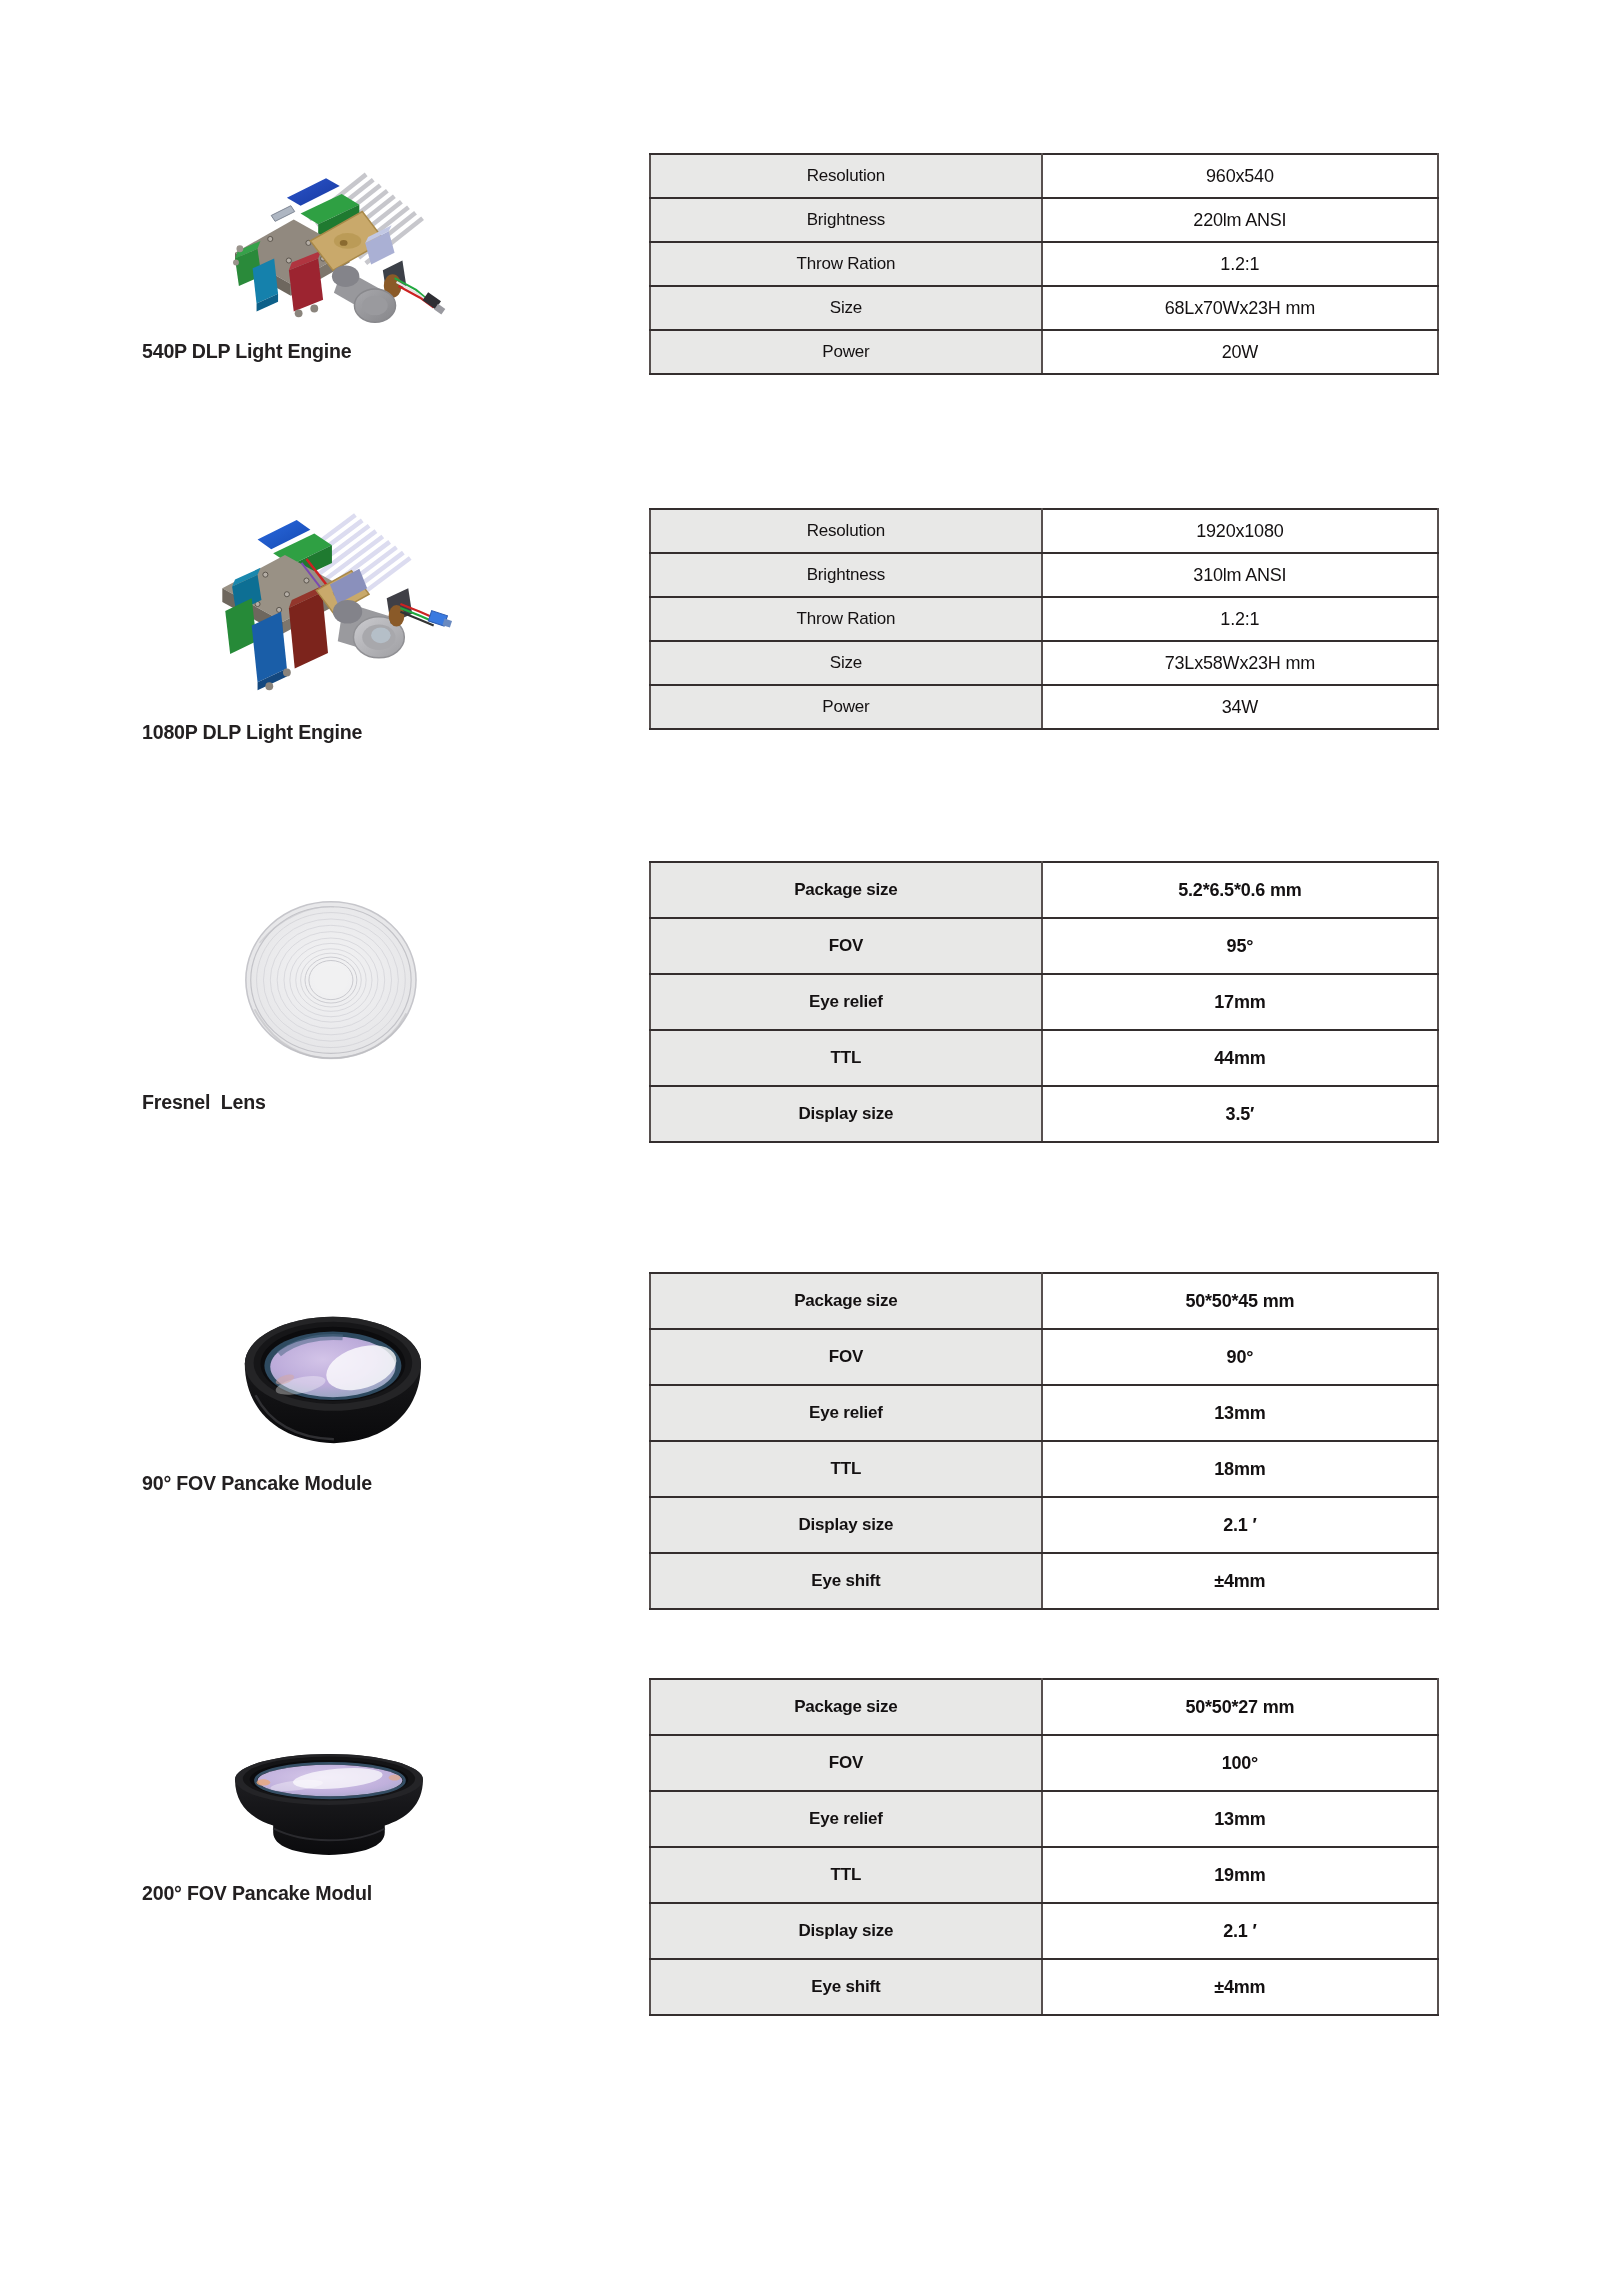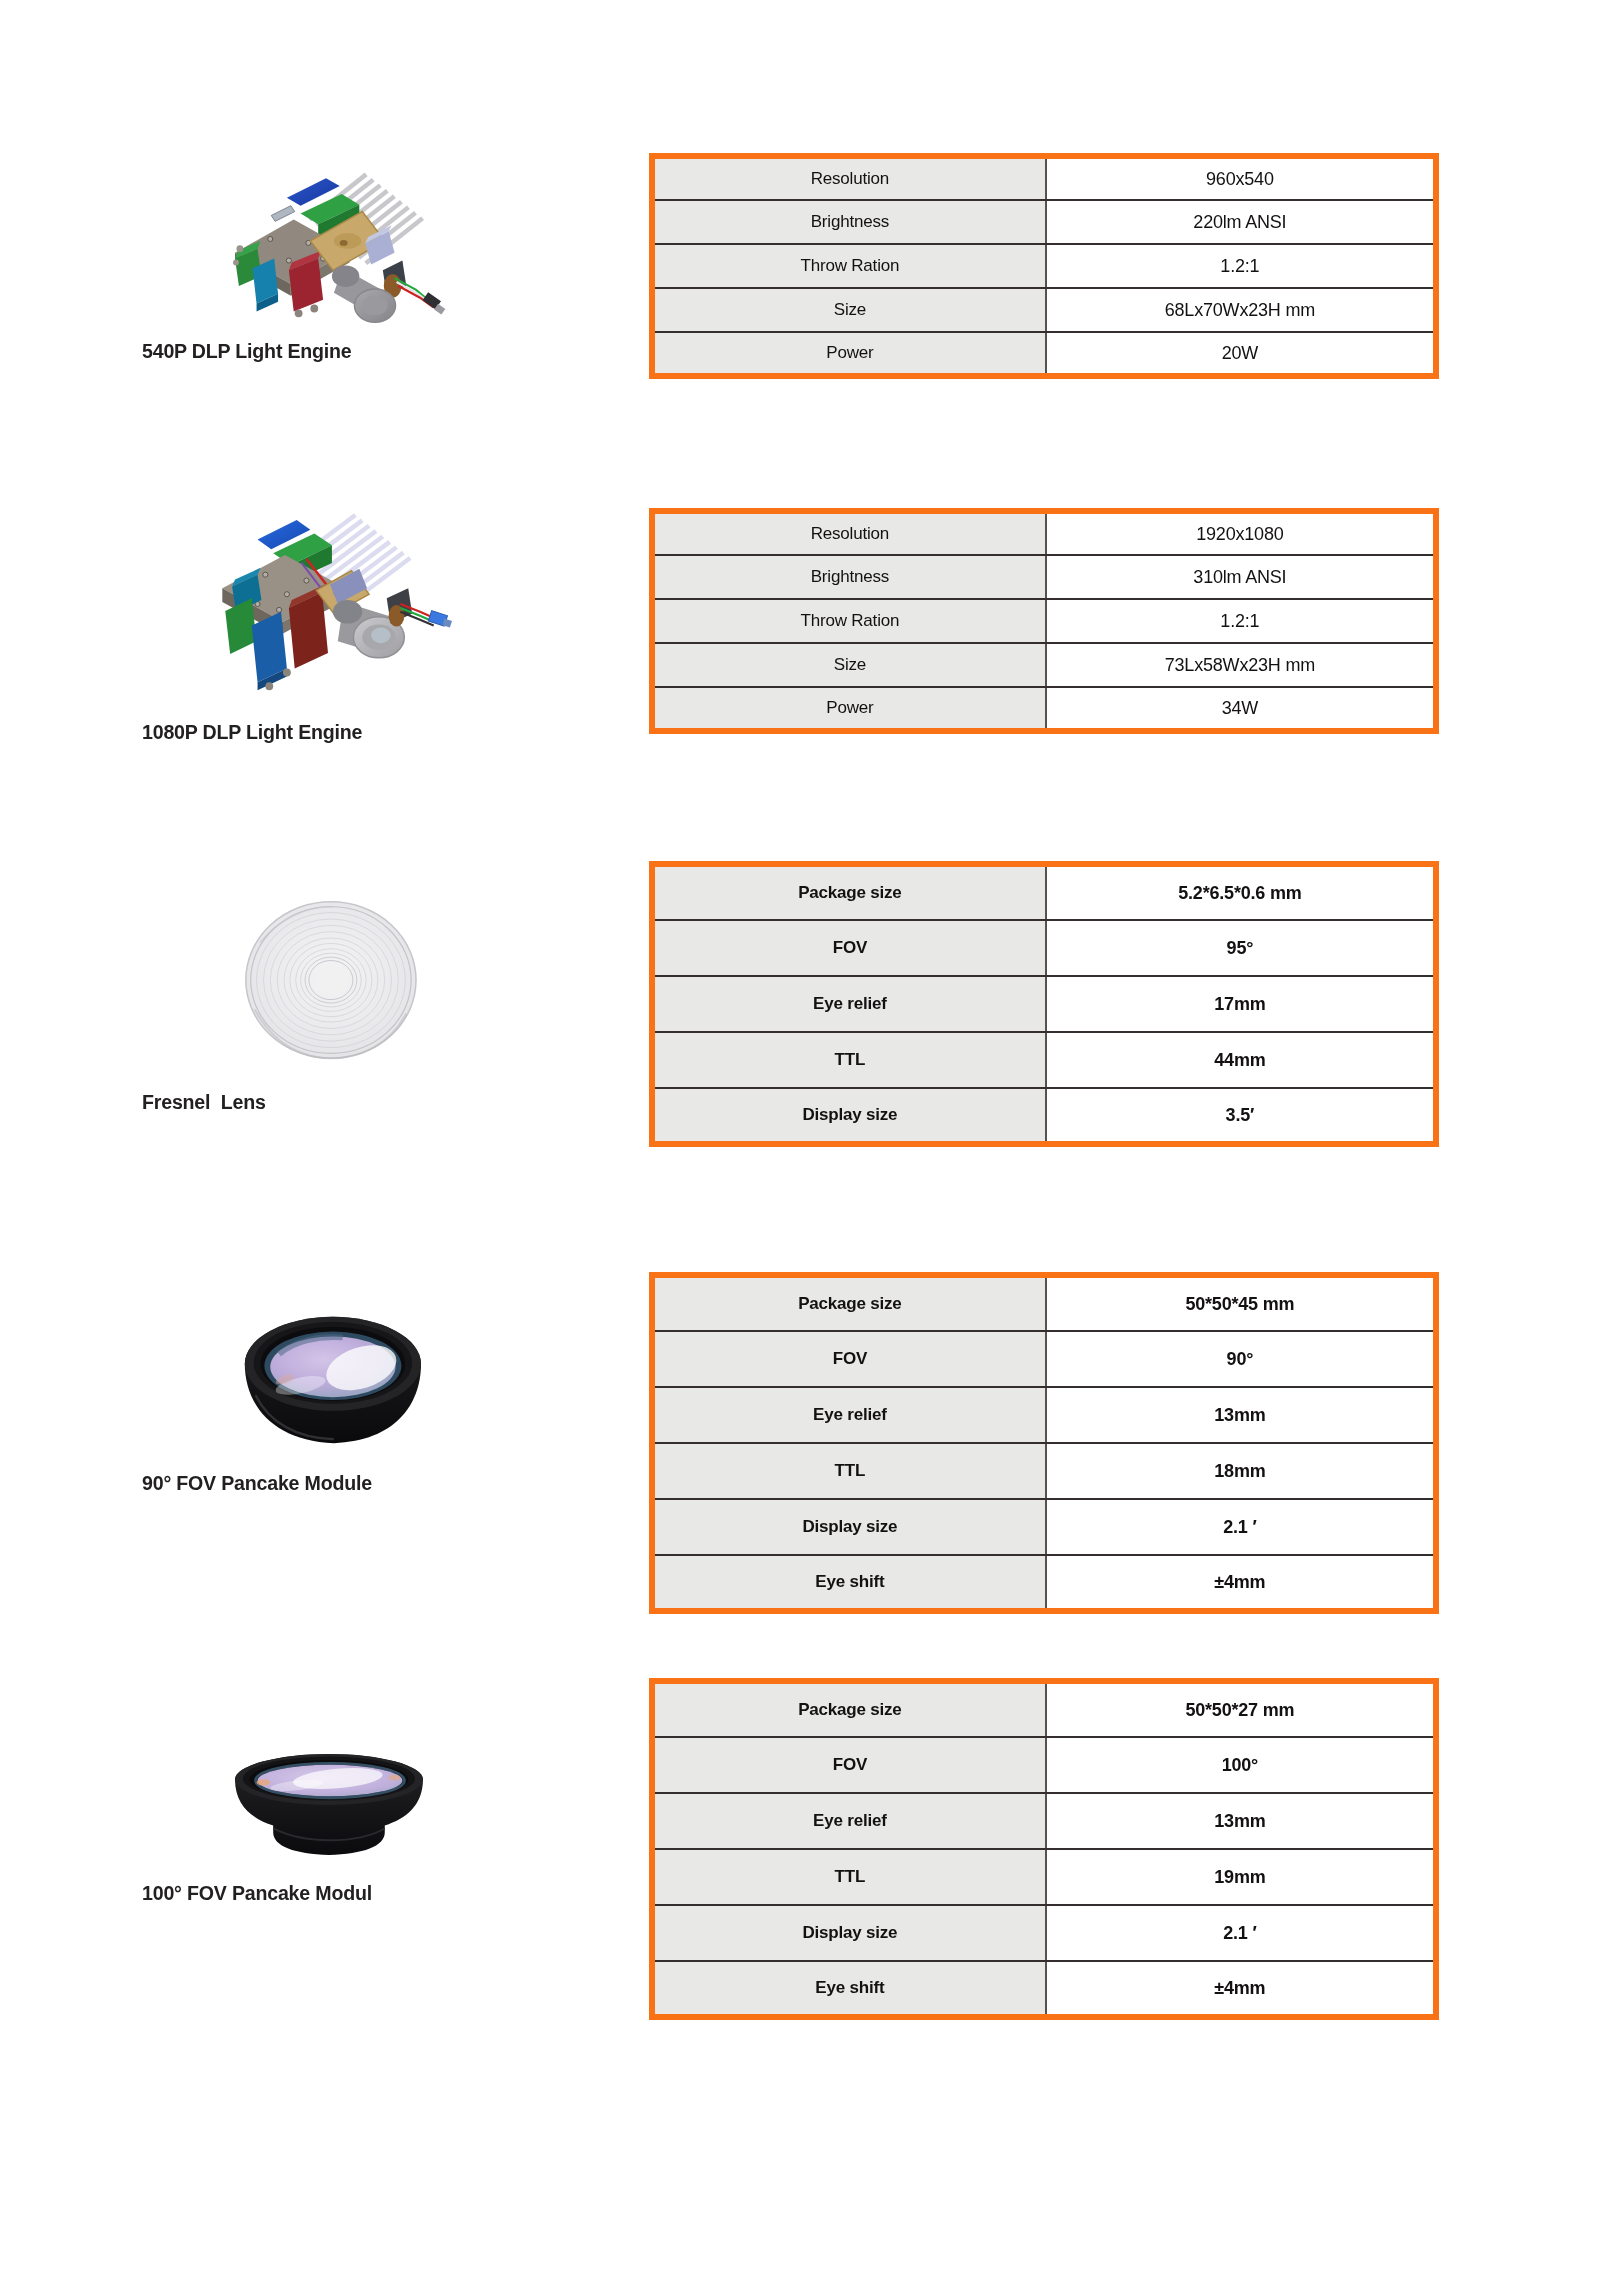--- a/index.html
+++ b/index.html
@@ -10,21 +10,21 @@
   .product-figure{position:absolute;width:372px;margin:0;text-align:left;}
   .product-figure .img-box{display:block;line-height:0;}
   .product-figure figcaption{
     display:block;font-weight:700;font-size:19.6px;letter-spacing:-0.2px;
     color:#232021;white-space:pre;line-height:25.5px;
   }
   .cap-gap4{margin-top:3.9px;} .cap-gap8{margin-top:24px;} .cap-gap18{margin-top:17.6px;} .cap-gap21{margin-top:20.6px;}
 
   table.spec-table{
     position:absolute;left:649px;width:790px;border-collapse:collapse;table-layout:fixed;
-    background:#ffffff;border:6px solid #f97316;
+    background:#ffffff;border:2px solid #f97316;
   }
   table.spec-table td{
     border-left:2px solid #57504f;border-right:2px solid #57504f;
     border-top:2px solid #342e2e;border-bottom:2px solid #342e2e;
     text-align:center;vertical-align:middle;padding:0 5.9px;
     letter-spacing:-0.2px;overflow:hidden;
   }
   td.label{background:#e8e8e7;width:378px;font-size:17px;color:#141112;}
   td.value{font-size:18px;color:#141112;}
   table.rows5 tr{height:44px;}
@@ -391,21 +391,21 @@
         <ellipse cx="191" cy="30" rx="81" ry="20" fill="#0b0b0d"></ellipse>
         <ellipse cx="192" cy="31" rx="76" ry="17.5" fill="none" stroke="#3c5a74" stroke-width="3" opacity="0.85"></ellipse>
         <ellipse cx="192" cy="31" rx="74" ry="16" fill="url(#gLens5)"></ellipse>
         <ellipse cx="200" cy="29" rx="46" ry="10" transform="rotate(-5 200 29)" fill="#ffffff" opacity="0.7"></ellipse>
         <ellipse cx="158" cy="36" rx="27" ry="5" transform="rotate(-6 158 36)" fill="#ffffff" opacity="0.35"></ellipse>
         <ellipse cx="124" cy="33" rx="7" ry="3.2" fill="#e8a87a" opacity="0.8"></ellipse>
         <ellipse cx="258" cy="28" rx="6" ry="3" fill="#e8a87a" opacity="0.6"></ellipse>
         <path d="M134,80 C150,88 170,92 191,92 C214,92 234,88 248,80" fill="none" stroke="#2e2e32" stroke-width="2" opacity="0.9"></path>
       </svg>
     </div>
-    <figcaption class="cap-gap21">100° FOV Pancake Modul</figcaption>
+    <figcaption class="cap-gap21">200° FOV Pancake Modul</figcaption>
   </figure>
 
   <table class="spec-table rows6" style="top:1678px;">
     <tbody>
         <tr>
       <td class="label">Package size</td>
       <td class="value">50*50*27 mm</td>
         </tr>
     <tr>
       <td class="label">FOV</td>

